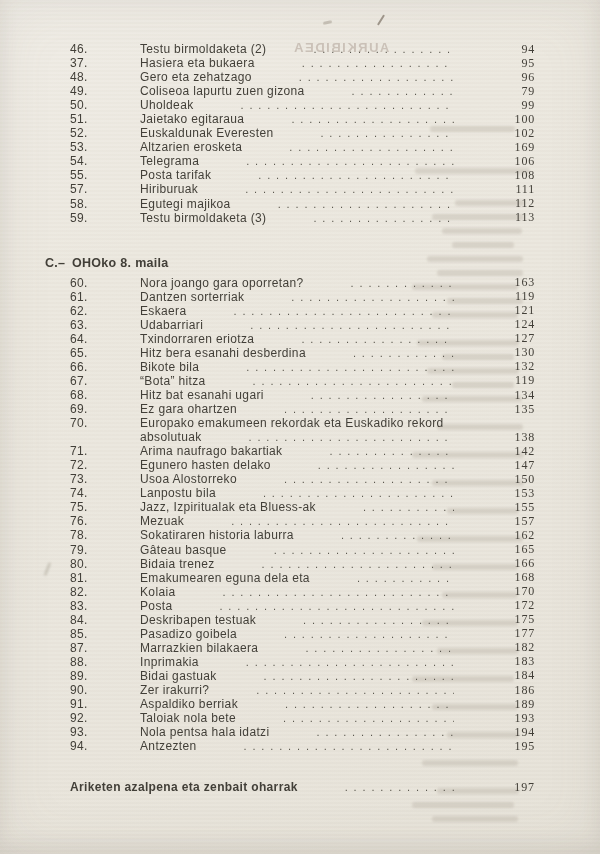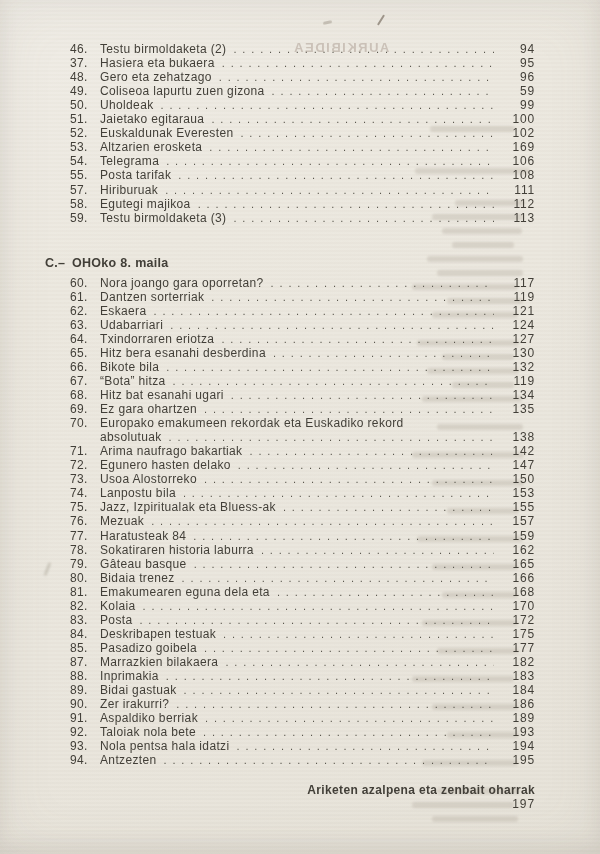--- a/index.html
+++ b/index.html
@@ -69,56 +69,57 @@
 
   
   .toc {
     position: absolute;
     left: 70px; right: 65px; top: 42px;
     font-size: 12px;
     letter-spacing: 0.35px;
   }
   .row {
     display: flex;
-    align-items: flex-end;
+    align-items: center;
     height: 14.05px;
     white-space: nowrap;
+    gap: 40px;
   }
   .num   { flex: 0 0 30px; }
   .title { flex: 0 0 auto; }
   .dots  {
     flex: 1 1 auto;
     overflow: hidden;
     white-space: nowrap;
     margin: 0 5px 0 7px;
     color: #5b584f;
   }
   .dots::after {
     content: ". . . . . . . . . . . . . . . . . . . . . . . . . . . . . . . . . . . . . . . . . . . . . . . . . . . . . . . . . . . . . . . . . . . . . . . . . . . . . . . .";
     letter-spacing: 1.4px;
     font-size: 11px;
   }
   .dots.hidden { visibility: hidden; }
   .pagenum {
     flex: 0 0 36px;
     text-align: right;
     letter-spacing: 0.8px;
+    font-family: Liberation Serif, serif;
   }
   .section-heading {
     display: flex;
     margin: 31px 0 6px -25px;
     font-weight: bold;
     font-size: 12.5px;
     letter-spacing: 0.3px;
   }
   .sec-label { flex: 0 0 27px; }
   .footer-row {
-    margin-top: 16px;
+    margin-top: 27px;
     font-weight: bold;
-    flex-direction: column;
   }
   .footer-row .dots { font-weight: normal; }
   .footer-row .pagenum { font-weight: normal; letter-spacing: 0.9px; }
 </style>
 </head>
 <body>
 
 <div class="page">
 
   <div class="ghost-title">AURKIBIDEA</div>
@@ -177,21 +178,21 @@
       <div class="row">
     <span class="num">48.</span>
     <span class="title">Gero eta zehatzago</span>
     <span class="dots"></span>
     <span class="pagenum">96</span>
   </div>
       <div class="row">
     <span class="num">49.</span>
     <span class="title">Coliseoa lapurtu zuen gizona</span>
     <span class="dots"></span>
-    <span class="pagenum">59</span>
+    <span class="pagenum">79</span>
   </div>
       <div class="row">
     <span class="num">50.</span>
     <span class="title">Uholdeak</span>
     <span class="dots"></span>
     <span class="pagenum">99</span>
   </div>
       <div class="row">
     <span class="num">51.</span>
     <span class="title">Jaietako egitaraua</span>
@@ -241,21 +242,21 @@
     <span class="pagenum">113</span>
   </div>
       <div class="section-heading">
     <span class="sec-label">C.–</span>
     <span class="sec-title">OHOko 8. maila</span>
   </div>
       <div class="row">
     <span class="num">60.</span>
     <span class="title">Nora joango gara oporretan?</span>
     <span class="dots"></span>
-    <span class="pagenum">117</span>
+    <span class="pagenum">163</span>
   </div>
       <div class="row">
     <span class="num">61.</span>
     <span class="title">Dantzen sorterriak</span>
     <span class="dots"></span>
     <span class="pagenum">119</span>
   </div>
       <div class="row">
     <span class="num">62.</span>
     <span class="title">Eskaera</span>
@@ -344,26 +345,20 @@
     <span class="num">75.</span>
     <span class="title">Jazz, Izpiritualak eta Bluess-ak</span>
     <span class="dots"></span>
     <span class="pagenum">155</span>
   </div>
       <div class="row">
     <span class="num">76.</span>
     <span class="title">Mezuak</span>
     <span class="dots"></span>
     <span class="pagenum">157</span>
-  </div>
-      <div class="row">
-    <span class="num">77.</span>
-    <span class="title">Haratusteak 84</span>
-    <span class="dots"></span>
-    <span class="pagenum">159</span>
   </div>
       <div class="row">
     <span class="num">78.</span>
     <span class="title">Sokatiraren historia laburra</span>
     <span class="dots"></span>
     <span class="pagenum">162</span>
   </div>
       <div class="row">
     <span class="num">79.</span>
     <span class="title">Gâteau basque</span>

